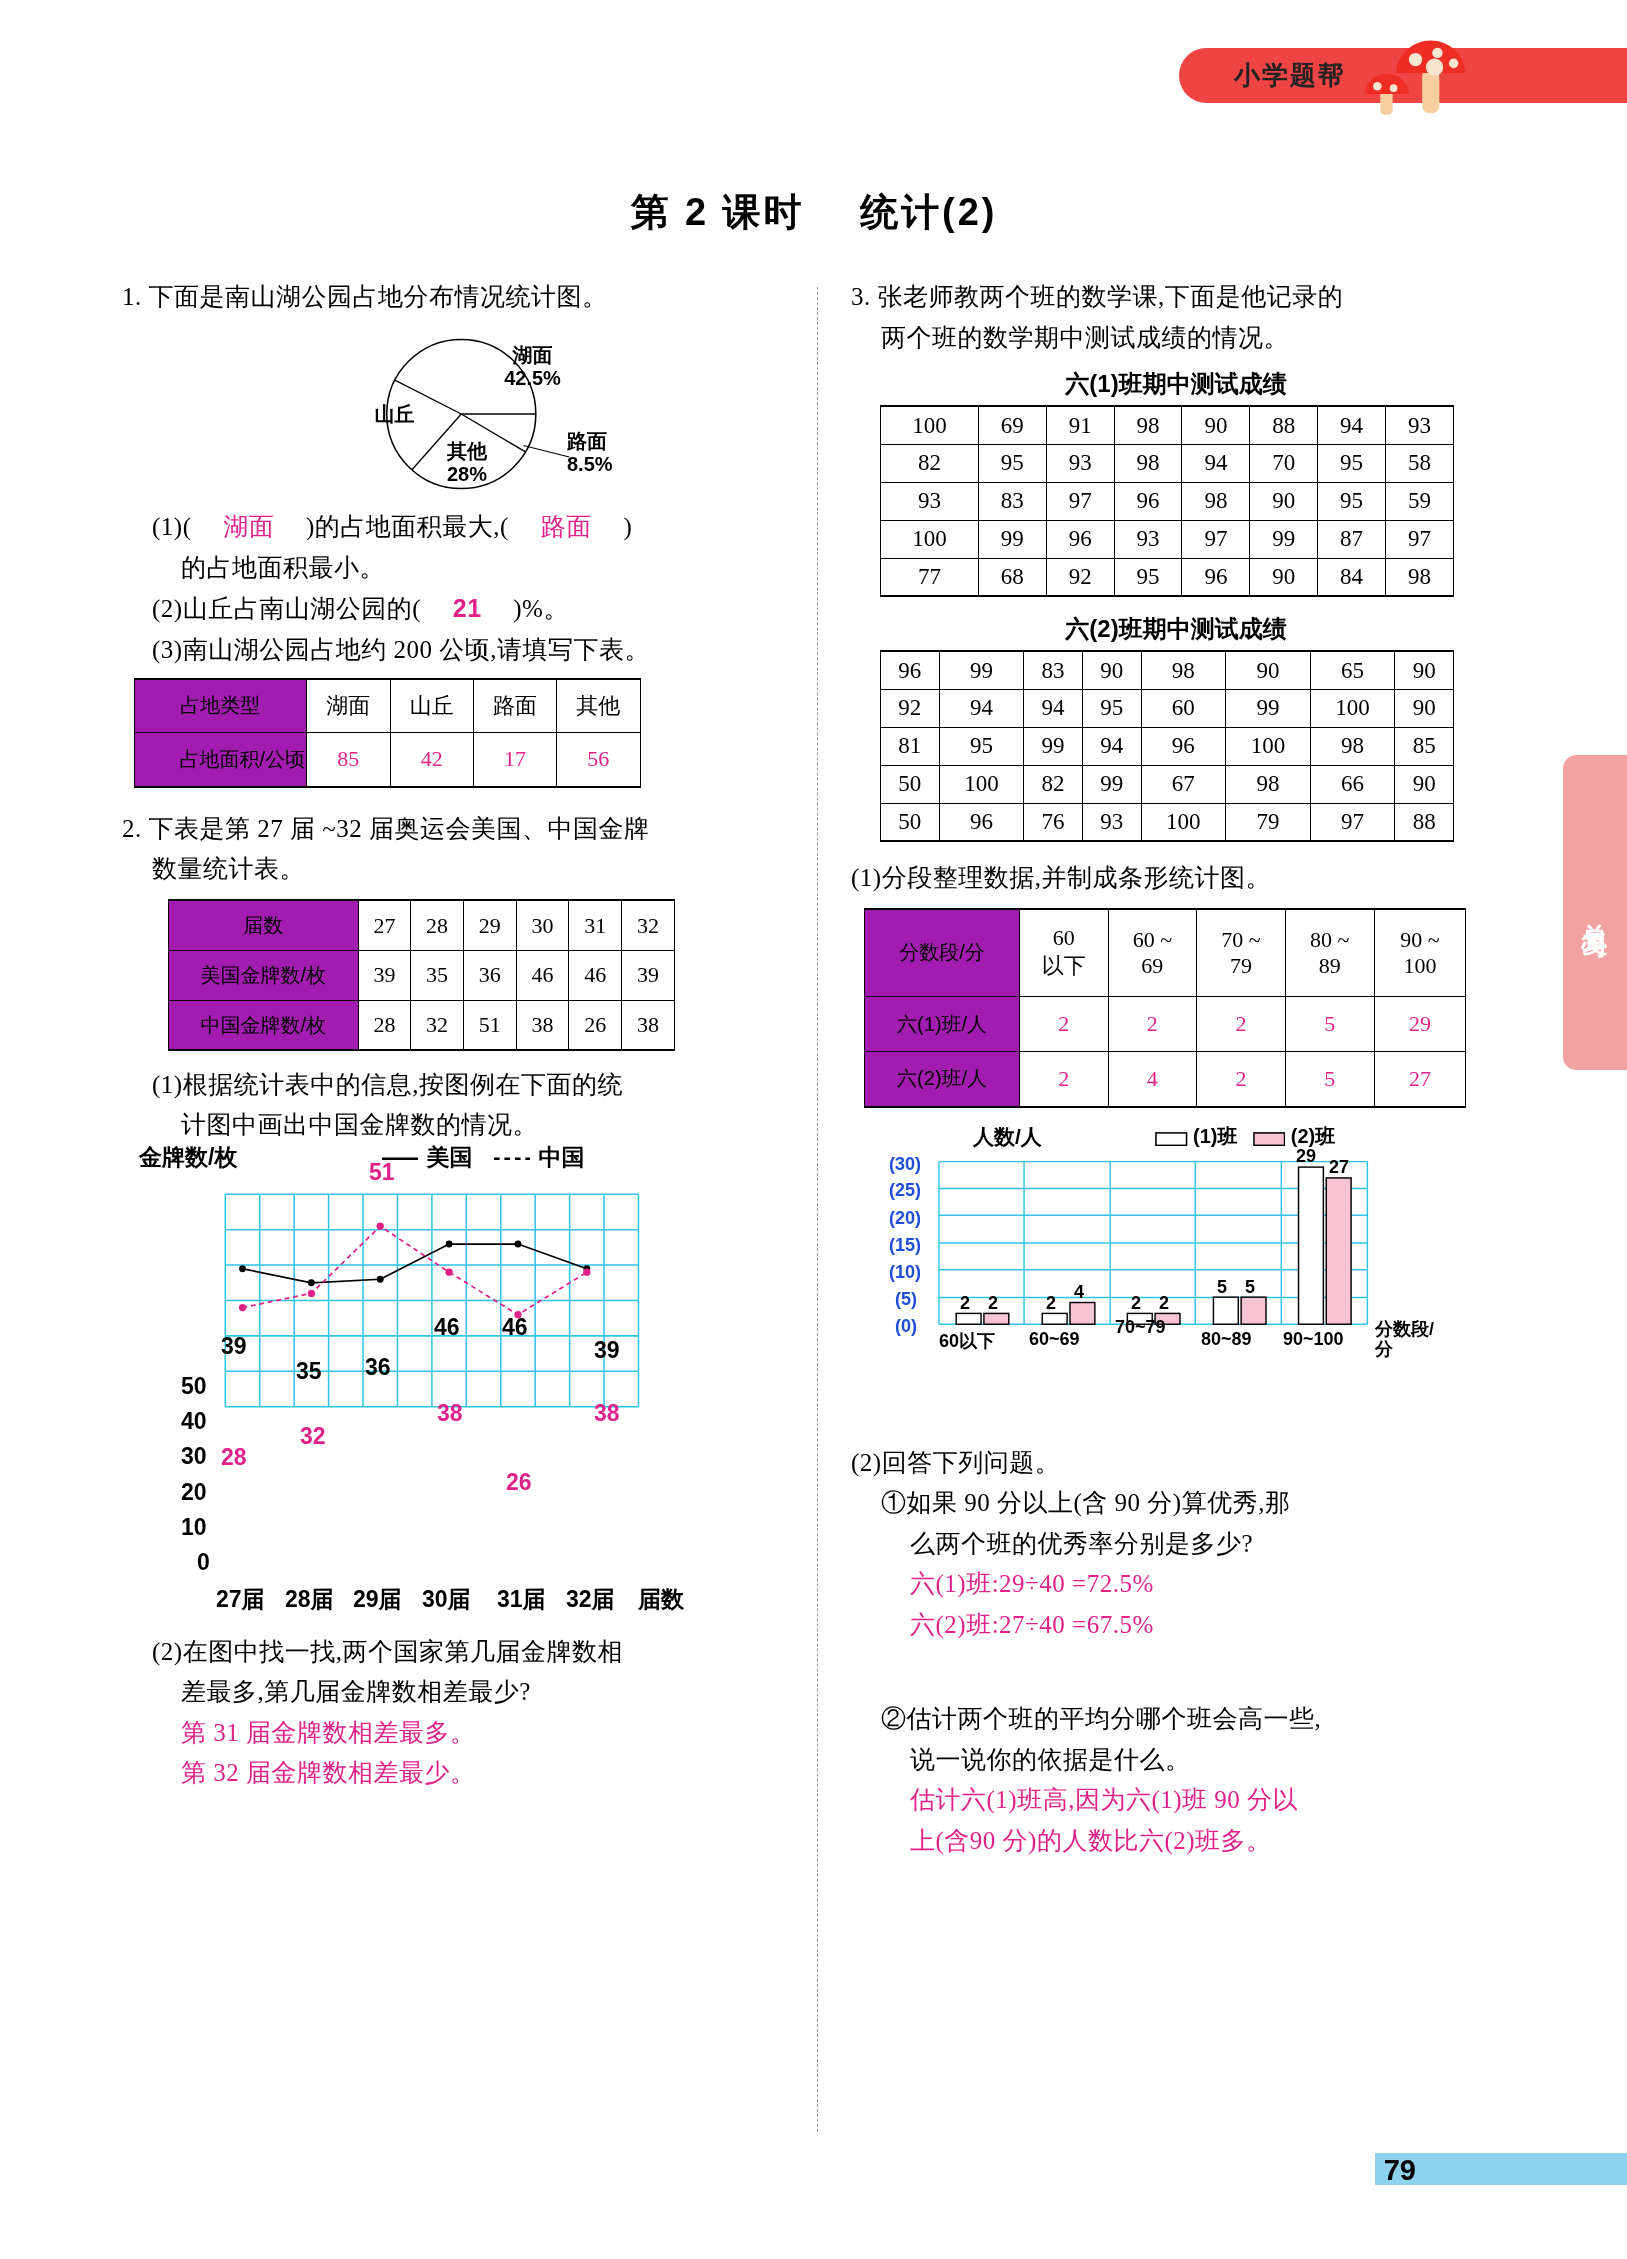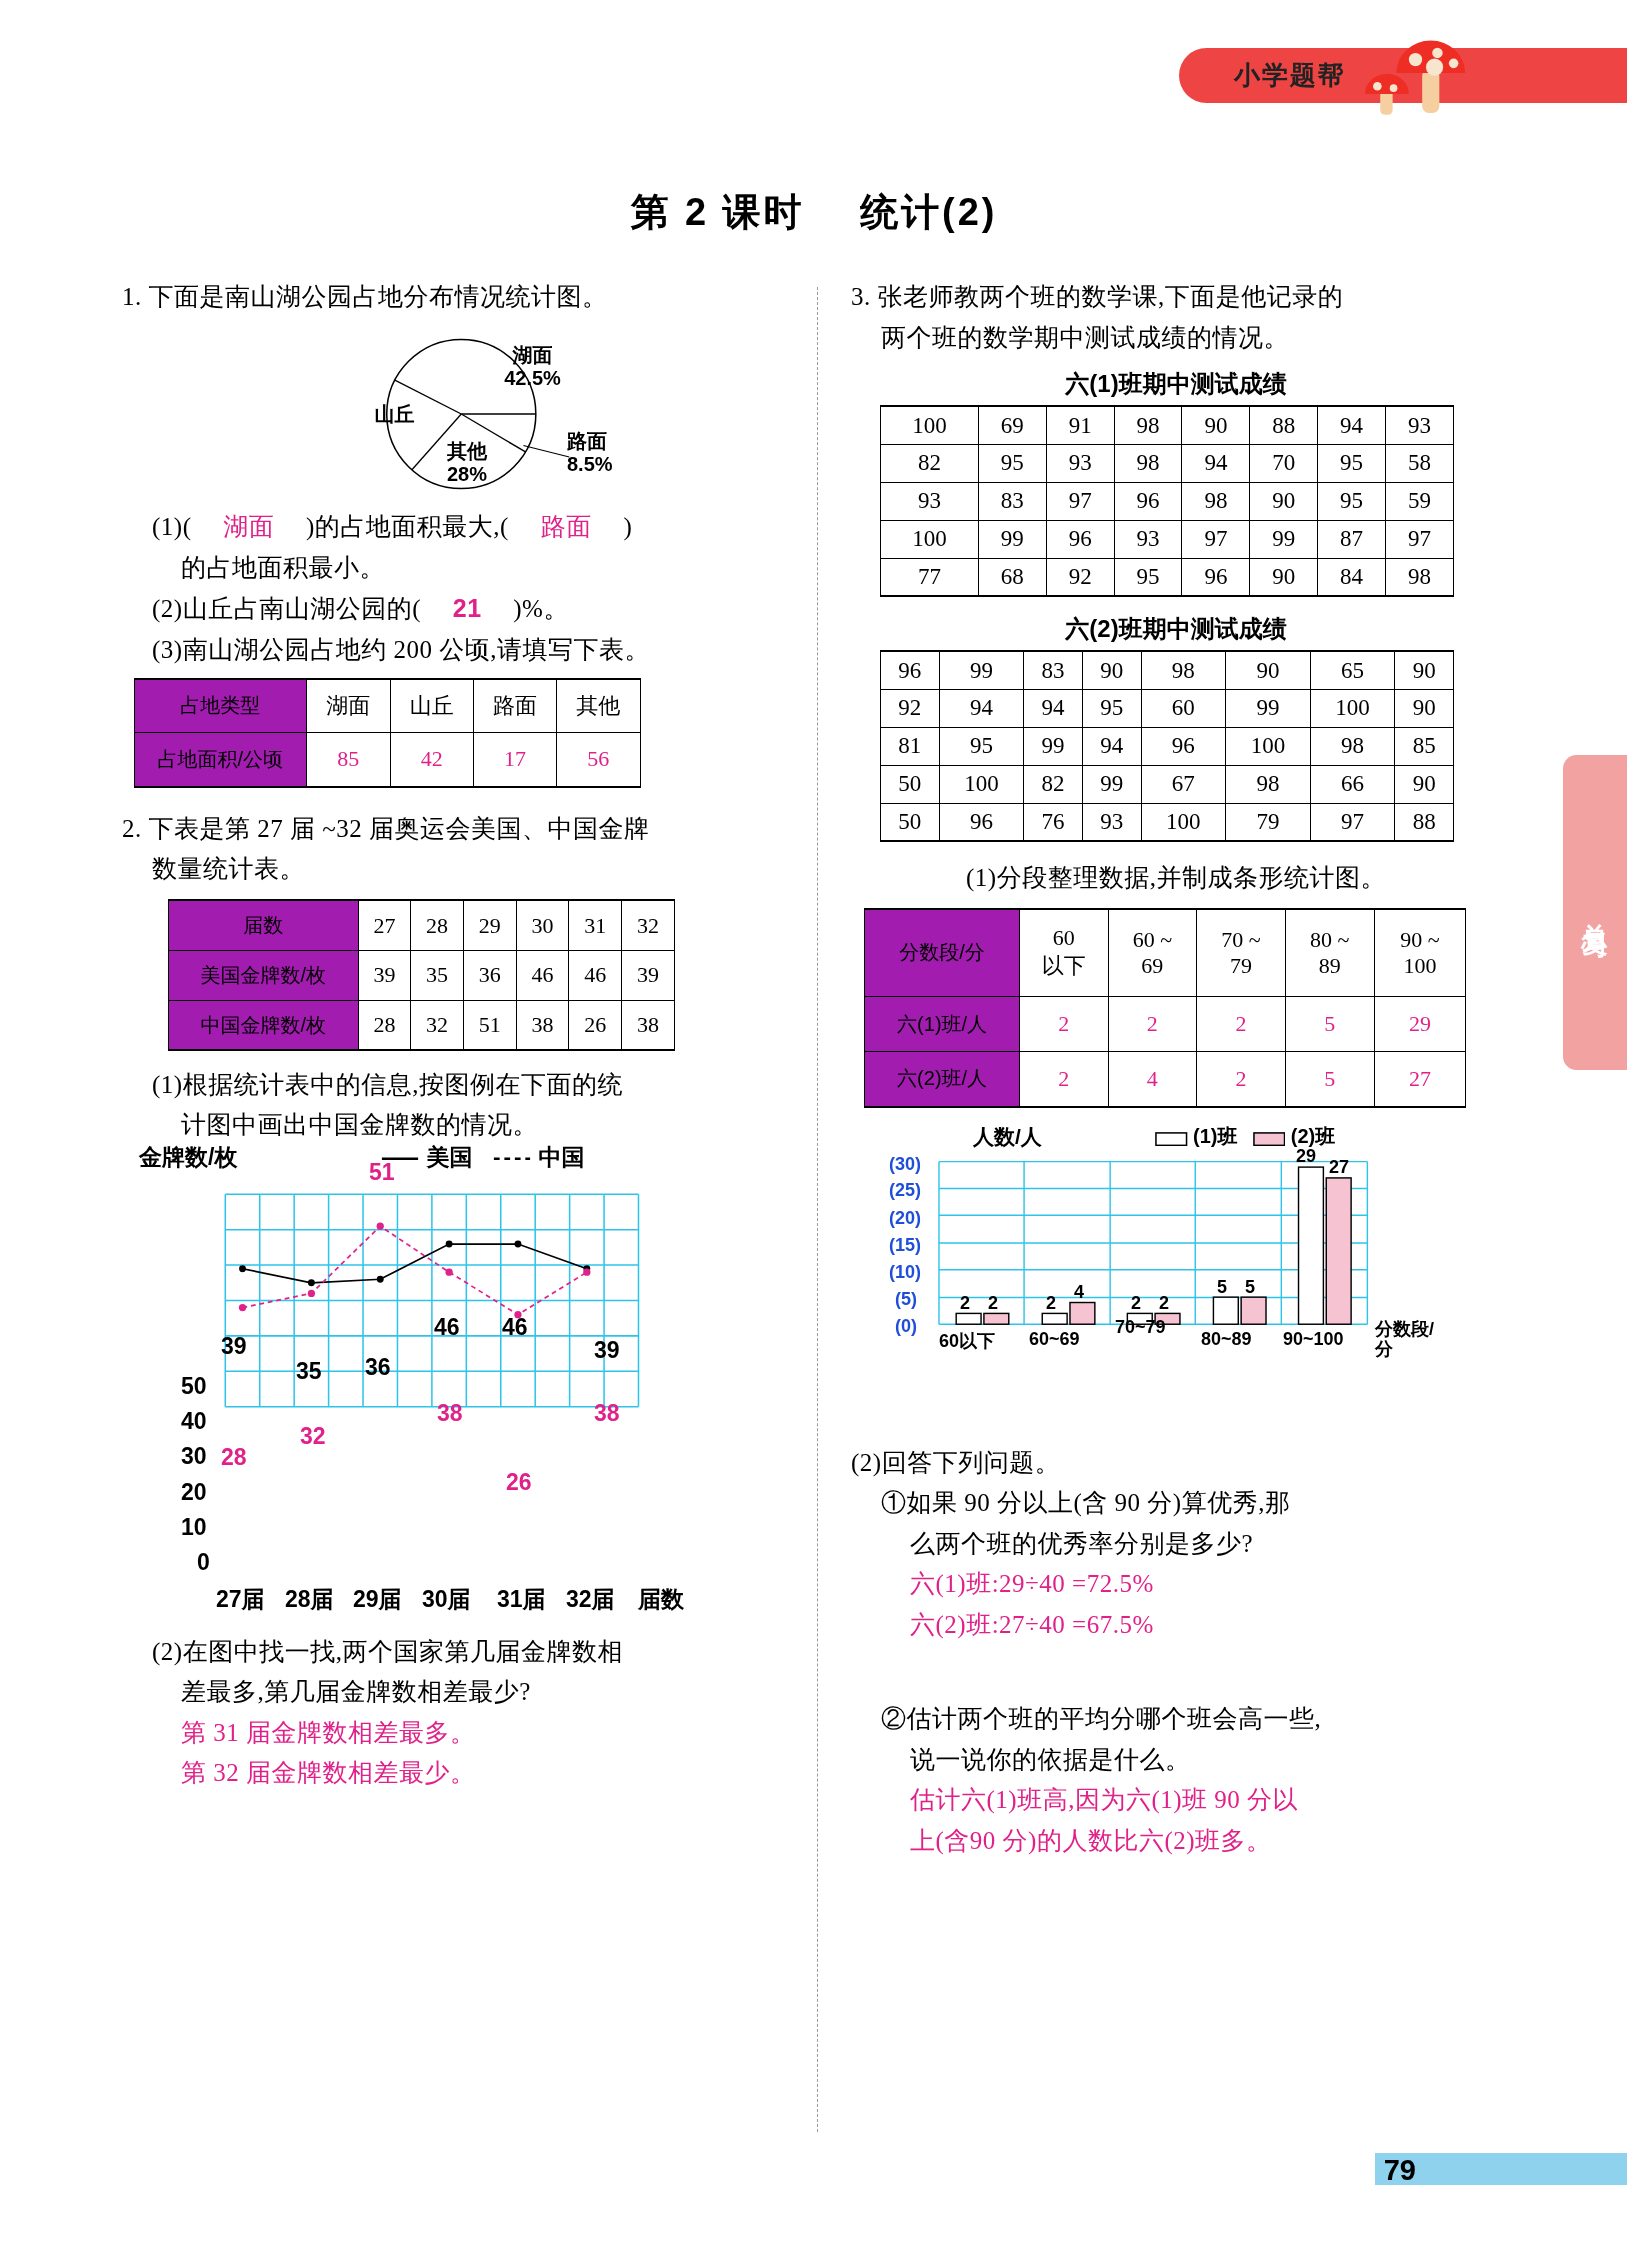--- a/index.html
+++ b/index.html
@@ -191,21 +191,21 @@
     <table class="tbl" style="margin:7.6px 0 0 11.5px; width:507px;">
       <tbody>
           <tr>
         <td class="hdr-cell tbl-thick-top" style="width:172px; height:54px;">占地类型</td>
         <td class="tbl-thick-top" style="width:83px;">湖面</td>
         <td class="tbl-thick-top" style="width:83px;">山丘</td>
         <td class="tbl-thick-top" style="width:83px;">路面</td>
         <td class="tbl-thick-top" style="width:83px;">其他</td>
       </tr>
       <tr>
-        <td class="hdr-cell tbl-thick-bot" style="height:54px;">占地面积/公顷</td>
+        <td class="hdr-cell tbl-thick-bot" style="height:54px;text-align:right;">占地面积/公顷</td>
         <td class="ansk tbl-thick-bot">85</td>
         <td class="ansk tbl-thick-bot">42</td>
         <td class="ansk tbl-thick-bot">17</td>
         <td class="ansk tbl-thick-bot">56</td>
       </tr>
     </tbody>
       </table>
 
     <div class="q" style="margin-top:21px;">
       <span>2.</span>
@@ -456,21 +456,21 @@
         <td>76</td>
         <td>93</td>
         <td>100</td>
         <td>79</td>
         <td>97</td>
         <td>88</td>
       </tr>
     </tbody>
       </table>
 
-    <div class="q" style="margin-top:15.3px;text-align:center;">(1)分段整理数据,并制成条形统计图。</div>
+    <div class="q" style="margin-top:15.3px;">(1)分段整理数据,并制成条形统计图。</div>
 
     <table class="tbl" style="margin:9.6px 0 0 13.4px; width:602px;">
       <tbody>
           <tr>
         <td class="hdr-cell tbl-thick-top" style="width:155px; height:88px;">分数段/分</td>
         <td class="tbl-thick-top" style="width:89px;">
           <div>60</div>
               <div>以下</div>
             </td>
         <td class="tbl-thick-top" style="width:89px;">

